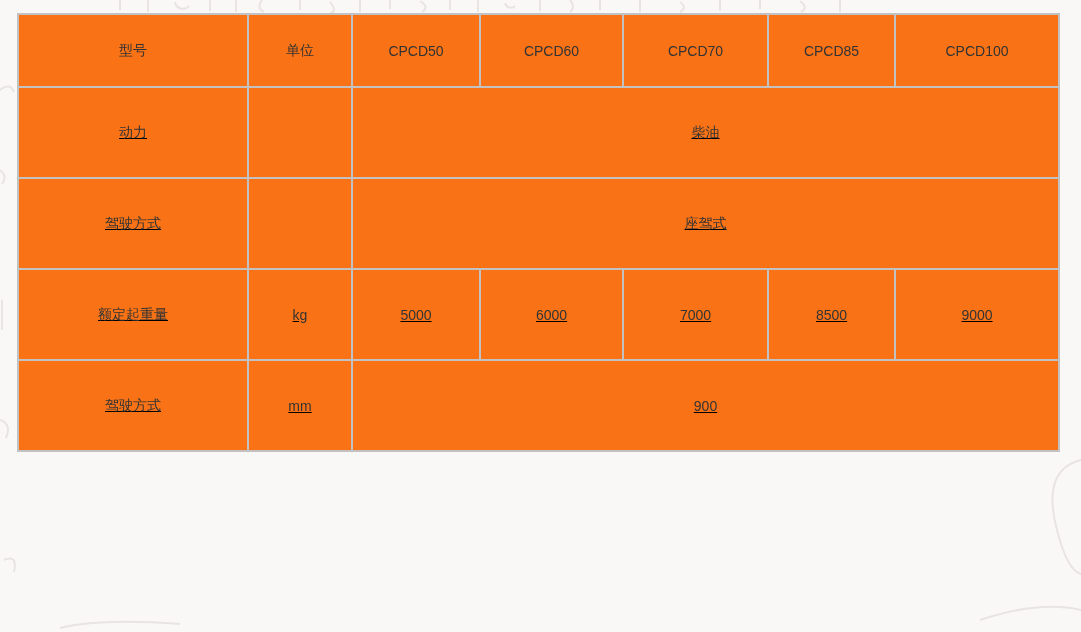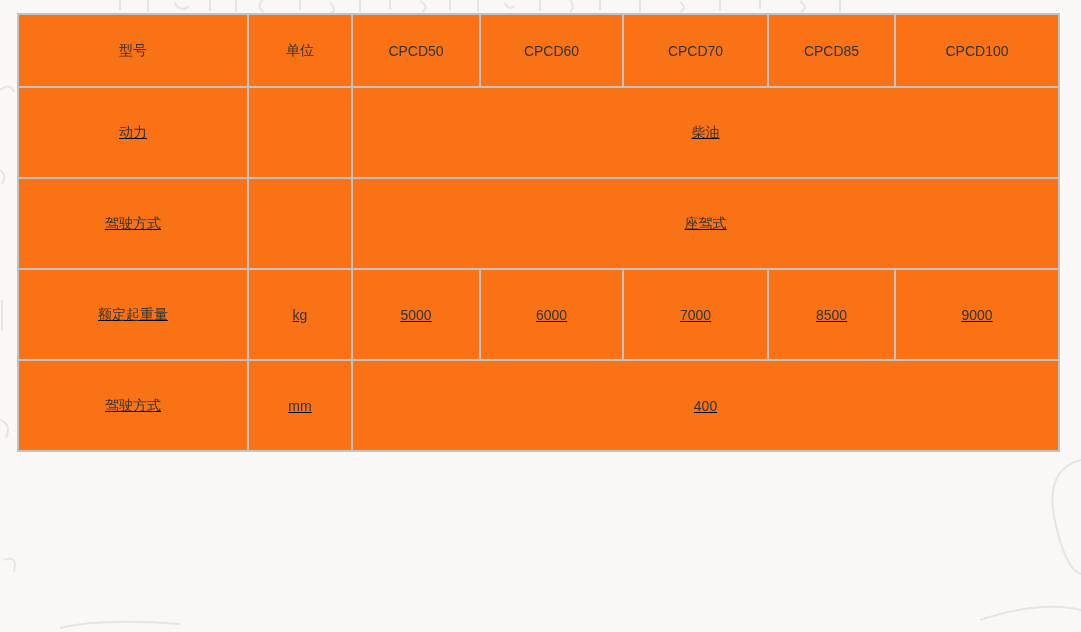--- a/index.html
+++ b/index.html
@@ -110,20 +110,20 @@
       <td>5000</td>
       <td>6000</td>
       <td>7000</td>
       <td>8500</td>
       <td>9000</td>
     </tr>
 
     <tr class="r-body">
       <td>驾驶方式</td>
       <td>mm</td>
-      <td colspan="5">400</td>
+      <td colspan="5">900</td>
     </tr>
 
 
 
   </tbody>
     </table>
 </div>
 
 </body></html>

